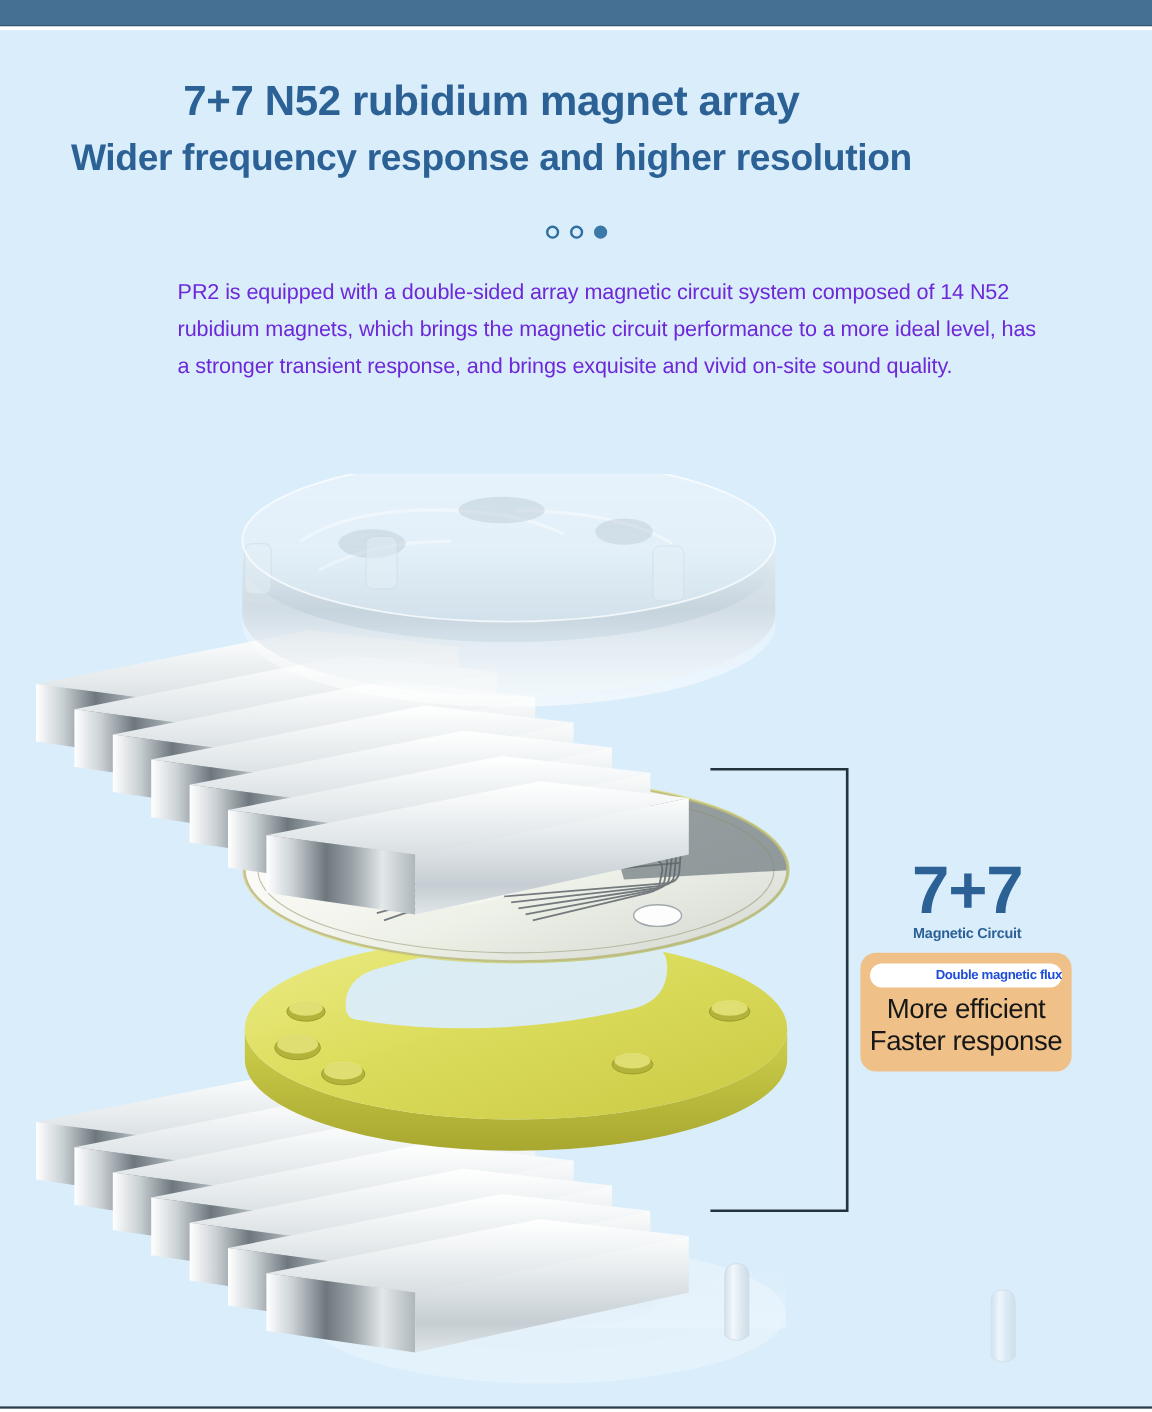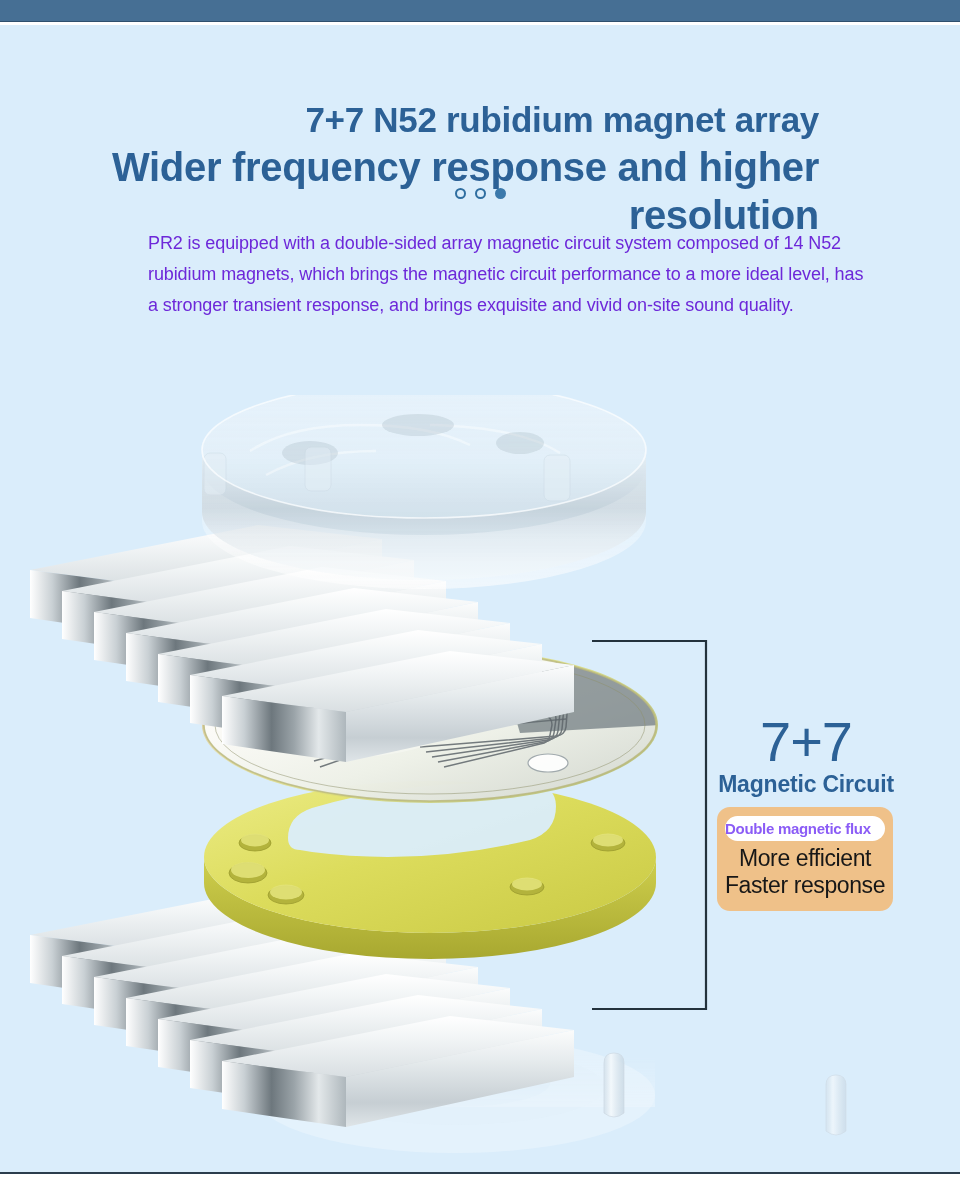--- a/index.html
+++ b/index.html
@@ -27,29 +27,29 @@
   .bottombar{
     position:absolute;left:0;top:1172px;width:960px;height:2px;
     background:#2b3d4d;
   }
   .bottombar-gap{
     position:absolute;left:0;top:1174px;width:960px;height:3px;background:#ffffff;
   }
 
   
   .headings{
-    position:absolute;left:0;top:62px;width:819px;text-align:right;margin-top:35px;
+    position:absolute;left:0;top:62px;width:819px;text-align:center;
   }
   .title-1{
     font-size:35px;font-weight:bold;color:#2c6196;
     letter-spacing:-0.3px;line-height:46px;
     font-family:"Liberation Sans", sans-serif;
   }
   .title-2{
-    font-size:40px;font-weight:bold;color:#2c6196;
+    font-size:31px;font-weight:bold;color:#2c6196;
     letter-spacing:-0.3px;line-height:48px;
     font-family:"Liberation Sans", sans-serif;
   }
 
   
   .dots{
     position:absolute;left:0;top:188px;width:960px;
     display:flex;justify-content:center;align-items:center;gap:9px;
   }
   .dot{
@@ -68,39 +68,39 @@
 
   
   .diagram{position:absolute;left:0;top:395px;width:960px;height:760px;}
   .diagram svg{display:block;}
 
   
   .callout{
     position:absolute;left:706px;top:715px;width:200px;
   }
   .callout-num{
-    font-size:56px;line-height:54px;font-weight:normal;color:#2c6196;
+    font-size:56px;line-height:54px;font-weight:bold;color:#2c6196;
     text-align:center;letter-spacing:-1px;
     font-family:"Liberation Sans", sans-serif;
   }
   .callout-sub{
-    font-size:23px;font-weight:bold;color:#2c6196;text-align:center;
+    font-size:12px;font-weight:bold;color:#2c6196;text-align:center;
     margin-top:2px;letter-spacing:-0.2px;
     font-family:"Liberation Sans", sans-serif;
   }
   .callout-box{
     margin-top:9px;width:176px;margin-left:11px;
     background:#efc189;border-radius:13px;
     padding:9px 0 12px 0;
   }
   .flux-pill{
     background:#ffffff;border-radius:16px;
     margin:0 8px;padding:4px 0;
-    text-align:left;
-    font-size:15px;font-weight:bold;color:#8b5cf6;
+    text-align:right;
+    font-size:11px;font-weight:bold;color:#1d4ed8;
     letter-spacing:-0.3px;
     font-family:"Liberation Sans", sans-serif;
   }
   .callout-line{
     font-size:23px;color:#171717;text-align:center;
     line-height:27px;letter-spacing:-0.4px;margin-top:4px;
     font-family:"Liberation Sans", sans-serif;
   }
   .callout-line.second{margin-top:0;text-align:center;}
 </style>

